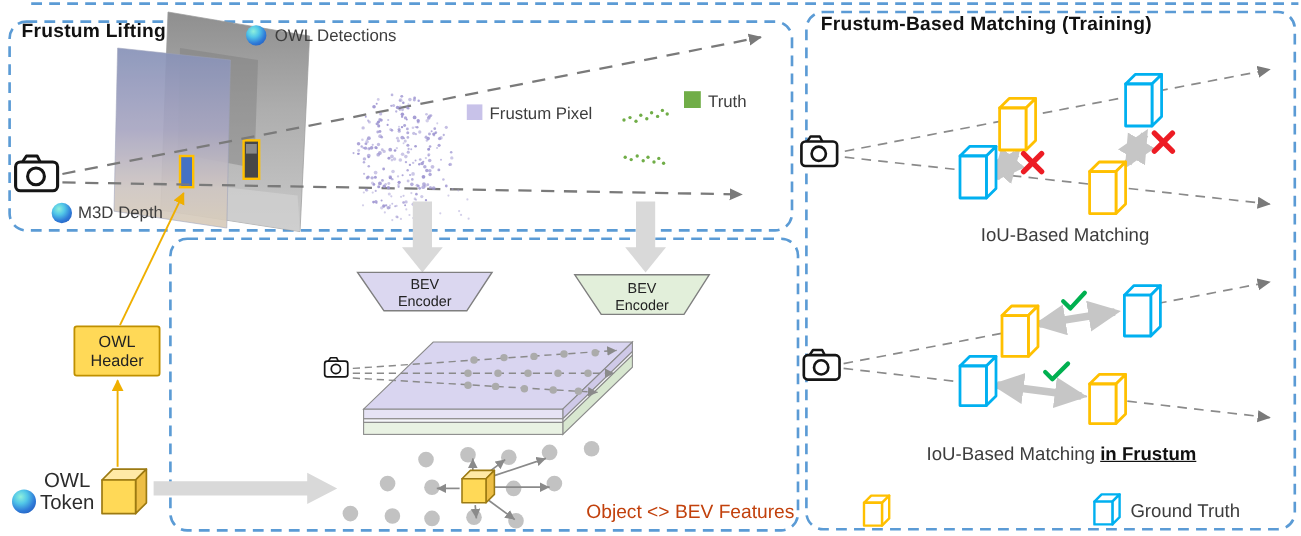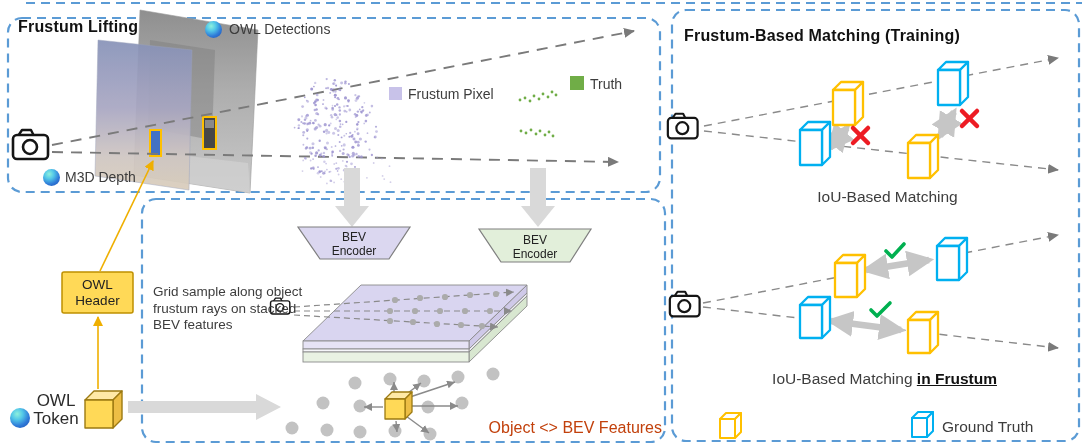--- a/index.html
+++ b/index.html
@@ -524,27 +524,26 @@
 <div class="globe" style="left:43px;top:169px;width:17px;height:17px;"></div>
 <div class="txt lbl" style="left:65px;top:169px;">M3D Depth</div>
 
 <div class="sq" style="left:389px;top:87px;width:13px;height:13px;background:#C8C2E9;"></div>
 <div class="txt lbl" style="left:408px;top:86px;">Frustum Pixel</div>
 <div class="sq" style="left:570px;top:76px;width:14px;height:14px;background:#70AD47;"></div>
 <div class="txt lbl" style="left:590px;top:76px;">Truth</div>
 
 <div class="txt center" style="left:324px;top:230px;width:60px;font-size:12px;line-height:14px;color:#222;">BEV Encoder</div>
 <div class="txt center" style="left:505px;top:233px;width:60px;font-size:12px;line-height:14px;color:#222;">BEV Encoder</div>
-<div class="txt" style="left:153px;top:284px;width:152px;font-size:13.5px;line-height:16.5px;">Grid sample along object frustum rays on stacked BEV features</div>
 <div class="txt" style="left:455px;top:419px;width:207px;font-size:16px;text-align:right;color:#c2410c;">Object &lt;&gt; BEV Features</div>
 
 <div class="txt boxlabel center" style="left:62px;top:272px;width:71px;height:41px;font-size:13.5px;line-height:16px;color:#222;z-index:3;text-align:center;">
       <span style="width:52px;">OWL Header</span>
     </div>
 <div class="globe" style="left:10px;top:408px;width:20px;height:20px;"></div>
 <div class="txt center" style="left:28px;top:392px;width:56px;font-size:17px;line-height:18px;color:#2c2c2c;">OWL Token</div>
 
-<div class="txt title" style="left:684px;top:27px;">Frustum-Based Matching (Training)</div>
+<div class="txt title" style="left:684px;top:12px;">Frustum-Based Matching (Training)</div>
 <div class="txt center" style="left:790px;top:188px;width:195px;font-size:15.5px;">IoU-Based Matching</div>
 <div class="txt center" style="left:762px;top:370px;width:245px;font-size:15.5px;"><span>IoU-Based Matching</span> <b>in Frustum</b></div>
 <div class="txt" style="left:942px;top:418px;font-size:15.5px;">Ground Truth</div>
 
 </div>
 
 </body></html>

